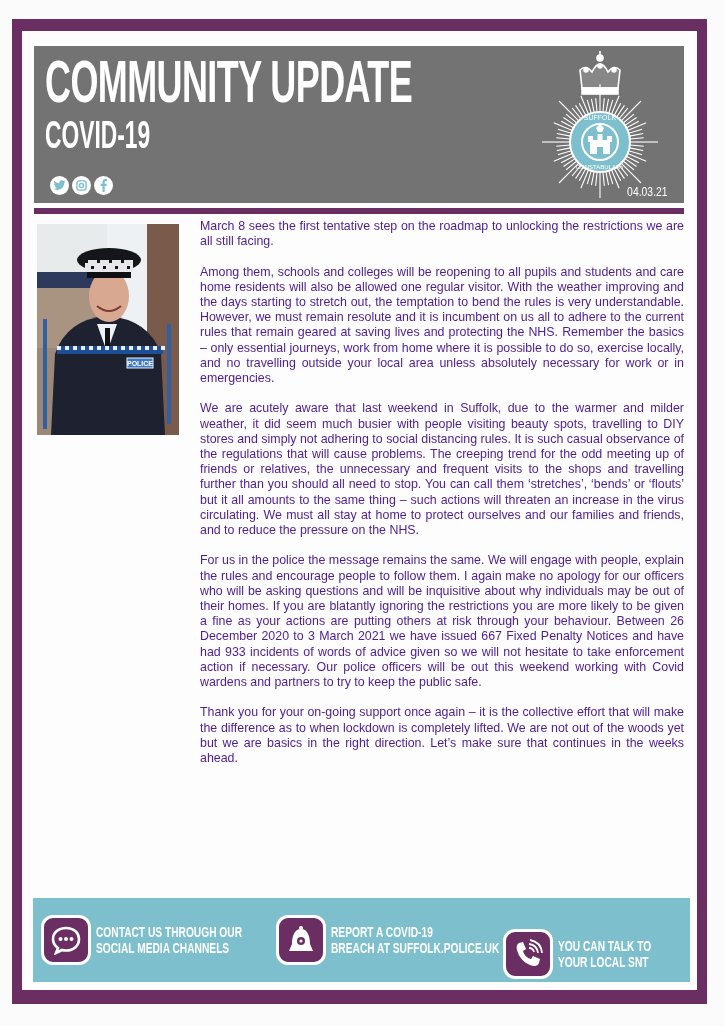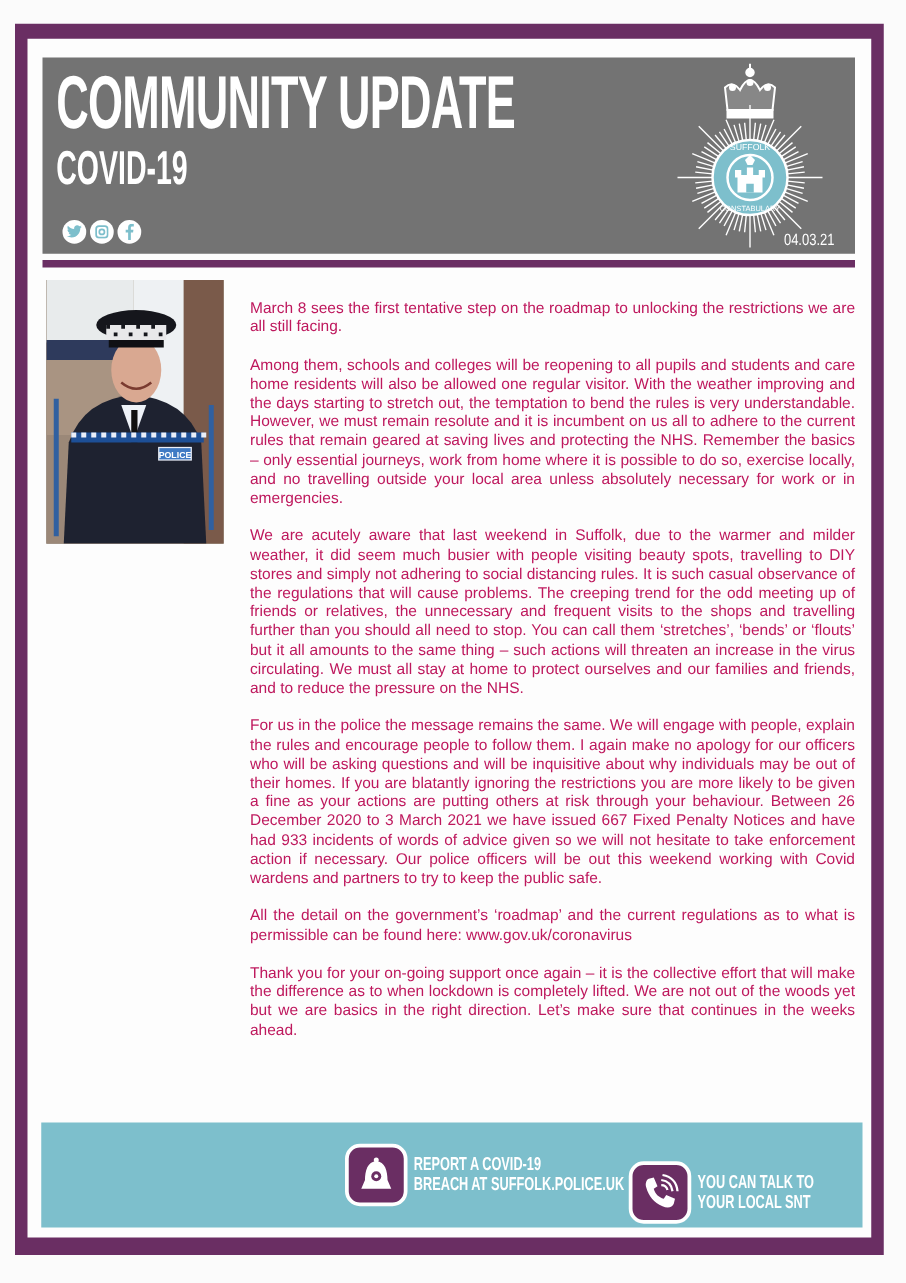--- a/index.html
+++ b/index.html
@@ -8,21 +8,21 @@
   .inner { position:absolute; left:22px; top:31px; width:675px; height:959px; background:#fdfdfd; }
   .banner { position:absolute; left:34px; top:46px; width:650px; height:157px; background:#737373; overflow:hidden; }
   .title { position:absolute; left:11px; top:6px; color:#fff; font-family:"Liberation Sans", sans-serif; font-weight:bold; font-size:60px; line-height:60px; letter-spacing:-1px; transform:scaleX(0.6); transform-origin:left top; white-space:nowrap; }
   .subtitle { position:absolute; left:11px; top:69px; color:#fff; font-family:"Liberation Sans", sans-serif; font-weight:bold; font-size:38px; line-height:40px; transform:scaleX(0.6); transform-origin:left top; white-space:nowrap; }
   .social { position:absolute; left:16px; top:130px; display:flex; gap:3px; }
   .social .ic { width:19px; height:19px; border-radius:50%; background:#fff; display:flex; align-items:center; justify-content:center; }
   .date { position:absolute; right:16px; bottom:4px; color:#fff; font-size:13px; transform:scaleX(0.8); transform-origin:right bottom; font-family:"Liberation Sans", sans-serif; }
   .crest { position:absolute; left:506px; top:2px; width:120px; height:150px; }
   .divider { position:absolute; left:34px; top:208px; width:650px; height:6px; background:#6a2e63; }
   .photo { position:absolute; left:37px; top:224px; width:142px; height:211px; overflow:hidden; background:#8a7a6a; }
-  .body-text { position:absolute; left:200px; top:219px; width:484px; font-size:12.4px; line-height:15.2px; color:#be185d; text-align:justify;margin-top:20px; }
+  .body-text { position:absolute; left:200px; top:219px; width:484px; font-size:12.4px; line-height:15.2px; color:#4c1d95; text-align:justify; }
   .body-text p { margin:0 0 15.2px 0; }
   .footer { position:absolute; left:33px; top:898px; width:657px; height:84px; background:#7dbfcc; }
   .fitem { position:absolute; top:17px; display:flex; align-items:center; }
   .fbox { width:50px; height:50px; border-radius:12px; background:#6a2e63; border:3px solid #fff; box-sizing:border-box; display:flex; align-items:center; justify-content:center; }
   .flabel { margin-left:5px; color:#fff; font-family:"Liberation Sans", sans-serif; font-weight:bold; font-size:15px; line-height:16px; transform:scaleX(0.68); transform-origin:left center; white-space:nowrap; }
 </style>
 </head>
 <body>
 
 <div class="frame"></div>
@@ -205,25 +205,38 @@
       </g>
     <rect x="50" y="48" width="44" height="6" fill="#0f1014"></rect>
   </svg>
 </div>
 
 <div class="body-text">
   <p>March 8 sees the first tentative step on the roadmap to unlocking the restrictions we are all still facing.</p>
   <p>Among them, schools and colleges will be reopening to all pupils and students and care home residents will also be allowed one regular visitor. With the weather improving and the days starting to stretch out, the temptation to bend the rules is very understandable. However, we must remain resolute and it is incumbent on us all to adhere to the current rules that remain geared at saving lives and protecting the NHS. Remember the basics – only essential journeys, work from home where it is possible to do so, exercise locally, and no travelling outside your local area unless absolutely necessary for work or in emergencies.</p>
   <p>We are acutely aware that last weekend in Suffolk, due to the warmer and milder weather, it did seem much busier with people visiting beauty spots, travelling to DIY stores and simply not adhering to social distancing rules. It is such casual observance of the regulations that will cause problems. The creeping trend for the odd meeting up of friends or relatives, the unnecessary and frequent visits to the shops and travelling further than you should all need to stop. You can call them ‘stretches’, ‘bends’ or ‘flouts’ but it all amounts to the same thing – such actions will threaten an increase in the virus circulating. We must all stay at home to protect ourselves and our families and friends, and to reduce the pressure on the NHS.</p>
   <p>For us in the police the message remains the same. We will engage with people, explain the rules and encourage people to follow them. I again make no apology for our officers who will be asking questions and will be inquisitive about why individuals may be out of their homes. If you are blatantly ignoring the restrictions you are more likely to be given a fine as your actions are putting others at risk through your behaviour. Between 26 December 2020 to 3 March 2021 we have issued 667 Fixed Penalty Notices and have had 933 incidents of words of advice given so we will not hesitate to take enforcement action if necessary. Our police officers will be out this weekend working with Covid wardens and partners to try to keep the public safe.</p>
-  <p>All the detail on the government’s ‘roadmap’ and the current regulations as to what is permissible can be found here: www.gov.uk/coronavirus</p>
   <p>Thank you for your on-going support once again – it is the collective effort that will make the difference as to when lockdown is completely lifted. We are not out of the woods yet but we are basics in the right direction. Let’s make sure that continues in the weeks ahead.</p>
 </div>
 
 <div class="footer">
+  <div class="fitem" style="left:8px;">
+    <div class="fbox">
+      <svg width="32" height="30" viewBox="0 0 32 30">
+          <path d="M16 3 C8 3 3 8 3 14 C3 18 5 21 8 23 L6 28 L12 25 C13 25.3 14.5 25.5 16 25.5 C24 25.5 29 20.5 29 14 C29 8 24 3 16 3 Z" fill="none" stroke="#fff" stroke-width="2.6"></path>
+          <circle cx="10.5" cy="14" r="2" fill="#fff"></circle>
+          <circle cx="16" cy="14" r="2" fill="#fff"></circle>
+          <circle cx="21.5" cy="14" r="2" fill="#fff"></circle>
+        </svg>
+    </div>
+    <div class="flabel">
+      <div>CONTACT US THROUGH OUR</div>
+      <div>SOCIAL MEDIA CHANNELS</div>
+    </div>
+  </div>
   <div class="fitem" style="left:243px;">
     <div class="fbox">
       <svg width="30" height="32" viewBox="0 0 30 32">
           <circle cx="15" cy="4" r="2" fill="#fff"></circle>
           <path d="M15 5 C8 5 6 13 6 20 L3 27 L27 27 L24 20 C24 13 22 5 15 5 Z" fill="#fff"></path>
           <circle cx="15" cy="17" r="4" fill="#6a2e63"></circle>
           <circle cx="15" cy="17" r="1.6" fill="#fff"></circle>
         </svg>
     </div>
     <div class="flabel">

